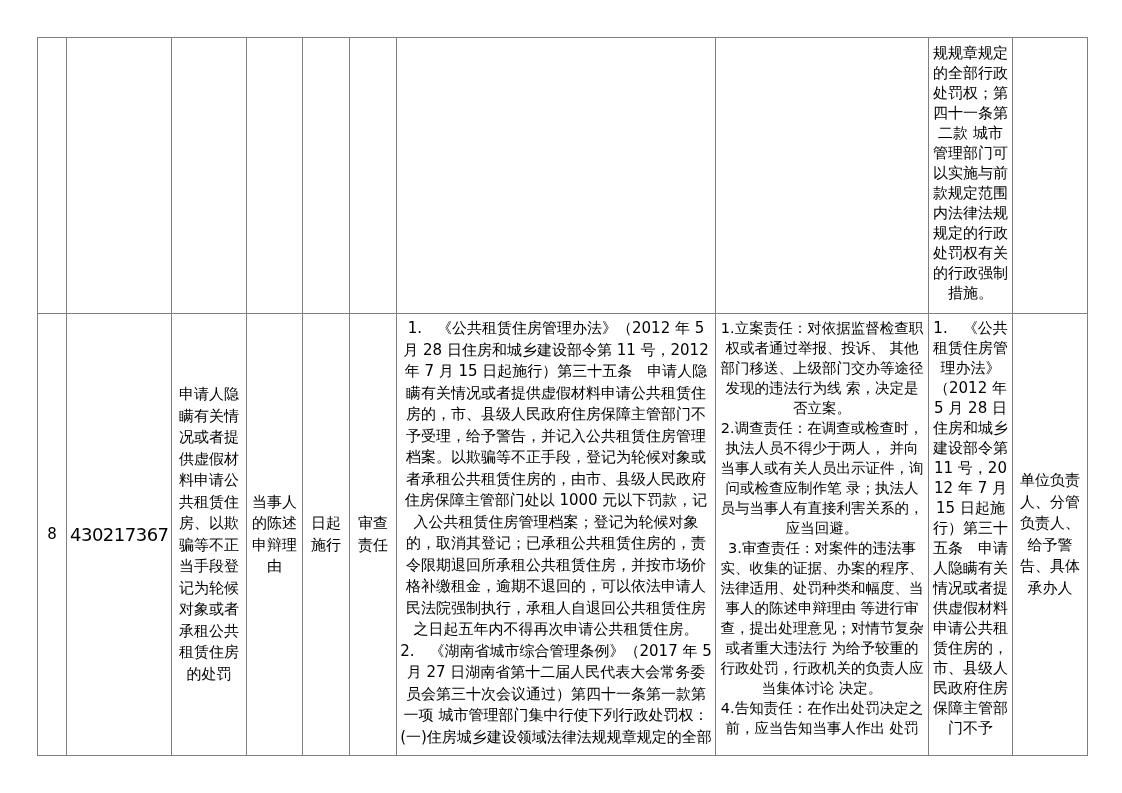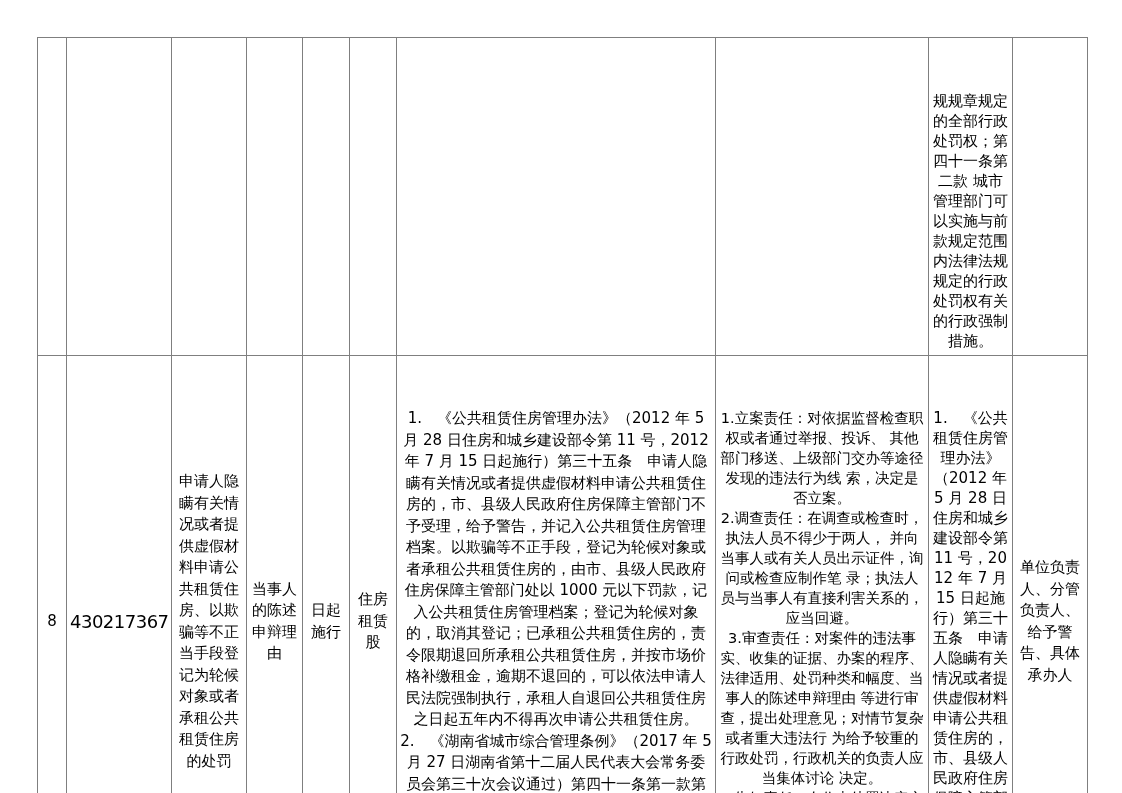--- a/index.html
+++ b/index.html
@@ -36,21 +36,20 @@
   tr.row-cont td { height: 271px; }
   tr.row-main td { height: 437px; }
 
   .v-top { vertical-align: top; }
 
   .cellbox {
     white-space: pre-wrap;
     word-break: break-all;
     overflow: hidden;
     text-align: center;
-    margin-top: 48px;
   }
   .clip-cont { height: 262px; padding-top: 3px; line-height: 20px; }
   .clip-main { height: 429px; padding-top: 2px; }
 
   .basis-long   { line-height: 21.5px; font-size: 15px; }
   .resp-items   { line-height: 20px;   font-size: 14.5px; }
   .acct-basis   { line-height: 20px;   font-size: 15px; }
 
   .code-cell {
     font-size: 18px;
@@ -103,31 +102,31 @@
       <td>
         <div class="cellbox">申请人隐瞒有关情况或者提供虚假材料申请公共租赁住房、以欺骗等不正当手段登记为轮候对象或者承租公共租赁住房的处罚</div>
       </td>
       <td>
         <div class="cellbox">当事人的陈述申辩理由</div>
       </td>
       <td>
         <div class="cellbox">日起施行</div>
       </td>
       <td>
-        <div class="cellbox">住房租赁股</div>
+        <div class="cellbox">审查责任</div>
       </td>
       <td class="v-top">
         <div class="cellbox clip-main basis-long">1.　《公共租赁住房管理办法》（2012 年 5 月 28 日住房和城乡建设部令第 11 号，2012 年 7 月 15 日起施行）第三十五条　申请人隐瞒有关情况或者提供虚假材料申请公共租赁住房的，市、县级人民政府住房保障主管部门不予受理，给予警告，并记入公共租赁住房管理档案。以欺骗等不正手段，登记为轮候对象或者承租公共租赁住房的，由市、县级人民政府住房保障主管部门处以 1000 元以下罚款，记入公共租赁住房管理档案；登记为轮候对象的，取消其登记；已承租公共租赁住房的，责令限期退回所承租公共租赁住房，并按市场价格补缴租金，逾期不退回的，可以依法申请人民法院强制执行，承租人自退回公共租赁住房之日起五年内不得再次申请公共租赁住房。
 2.　《湖南省城市综合管理条例》（2017 年 5 月 27 日湖南省第十二届人民代表大会常务委员会第三十次会议通过）第四十一条第一款第一项 城市管理部门集中行使下列行政处罚权：(一)住房城乡建设领域法律法规规章规定的全部行政处罚权；第四十一条第二款 城市管理部门可以实</div>
       </td>
       <td class="v-top">
         <div class="cellbox clip-main resp-items">1.立案责任：对依据监督检查职权或者通过举报、投诉、 其他部门移送、上级部门交办等途径发现的违法行为线 索，决定是否立案。
 2.调查责任：在调查或检查时，执法人员不得少于两人， 并向当事人或有关人员出示证件，询问或检查应制作笔 录；执法人员与当事人有直接利害关系的，应当回避。
 3.审查责任：对案件的违法事实、收集的证据、办案的程序、法律适用、处罚种类和幅度、当事人的陈述申辩理由 等进行审查，提出处理意见；对情节复杂或者重大违法行 为给予较重的行政处罚，行政机关的负责人应当集体讨论 决定。
-7.告知责任：在作出处罚决定之前，应当告知当事人作出 处罚</div>
+4.告知责任：在作出处罚决定之前，应当告知当事人作出 处罚</div>
       </td>
       <td class="v-top">
         <div class="cellbox clip-main acct-basis">1.　《公共租赁住房管理办法》（2012 年 5 月 28 日住房和城乡建设部令第 11 号，2012 年 7 月 15 日起施行）第三十五条　申请人隐瞒有关情况或者提供虚假材料申请公共租赁住房的，市、县级人民政府住房保障主管部门不予</div>
       </td>
       <td>
         <div class="cellbox">单位负责人、分管负责人、给予警告、具体承办人</div>
       </td>
     </tr>
   </tbody>
     </table>

